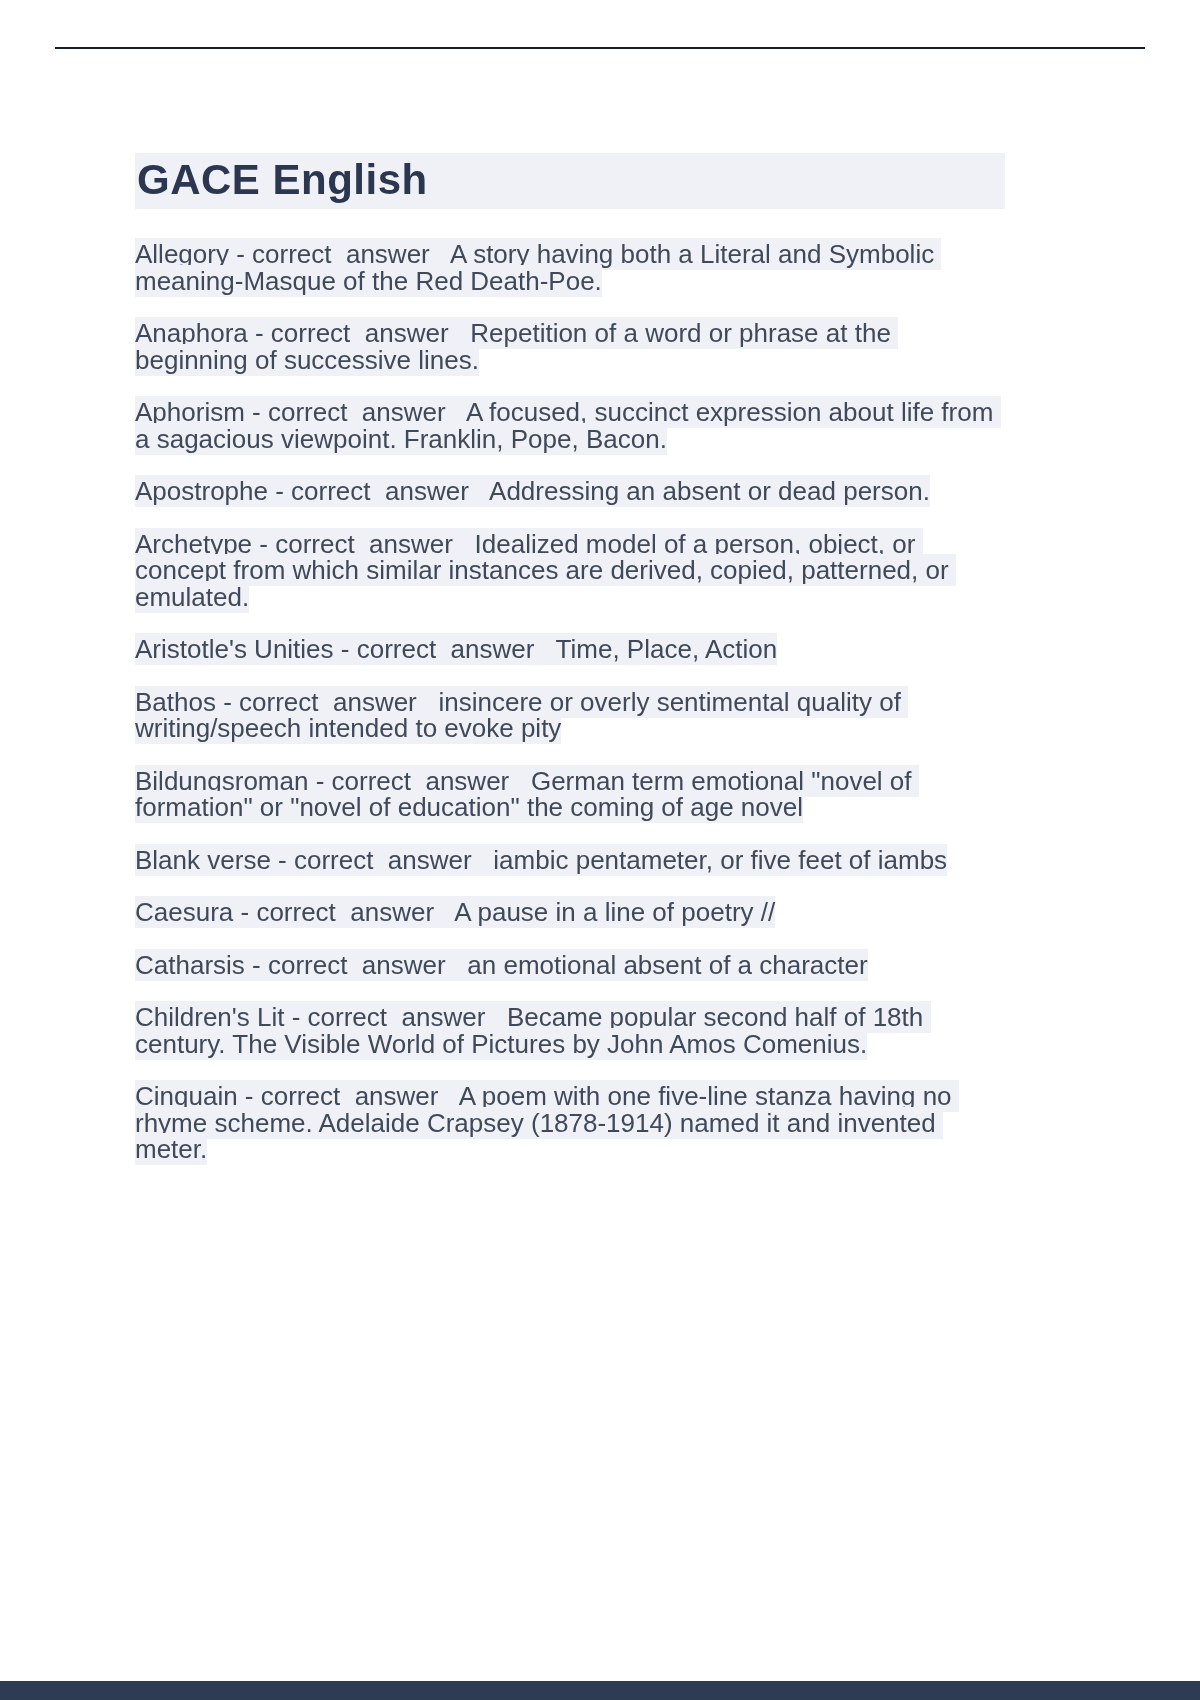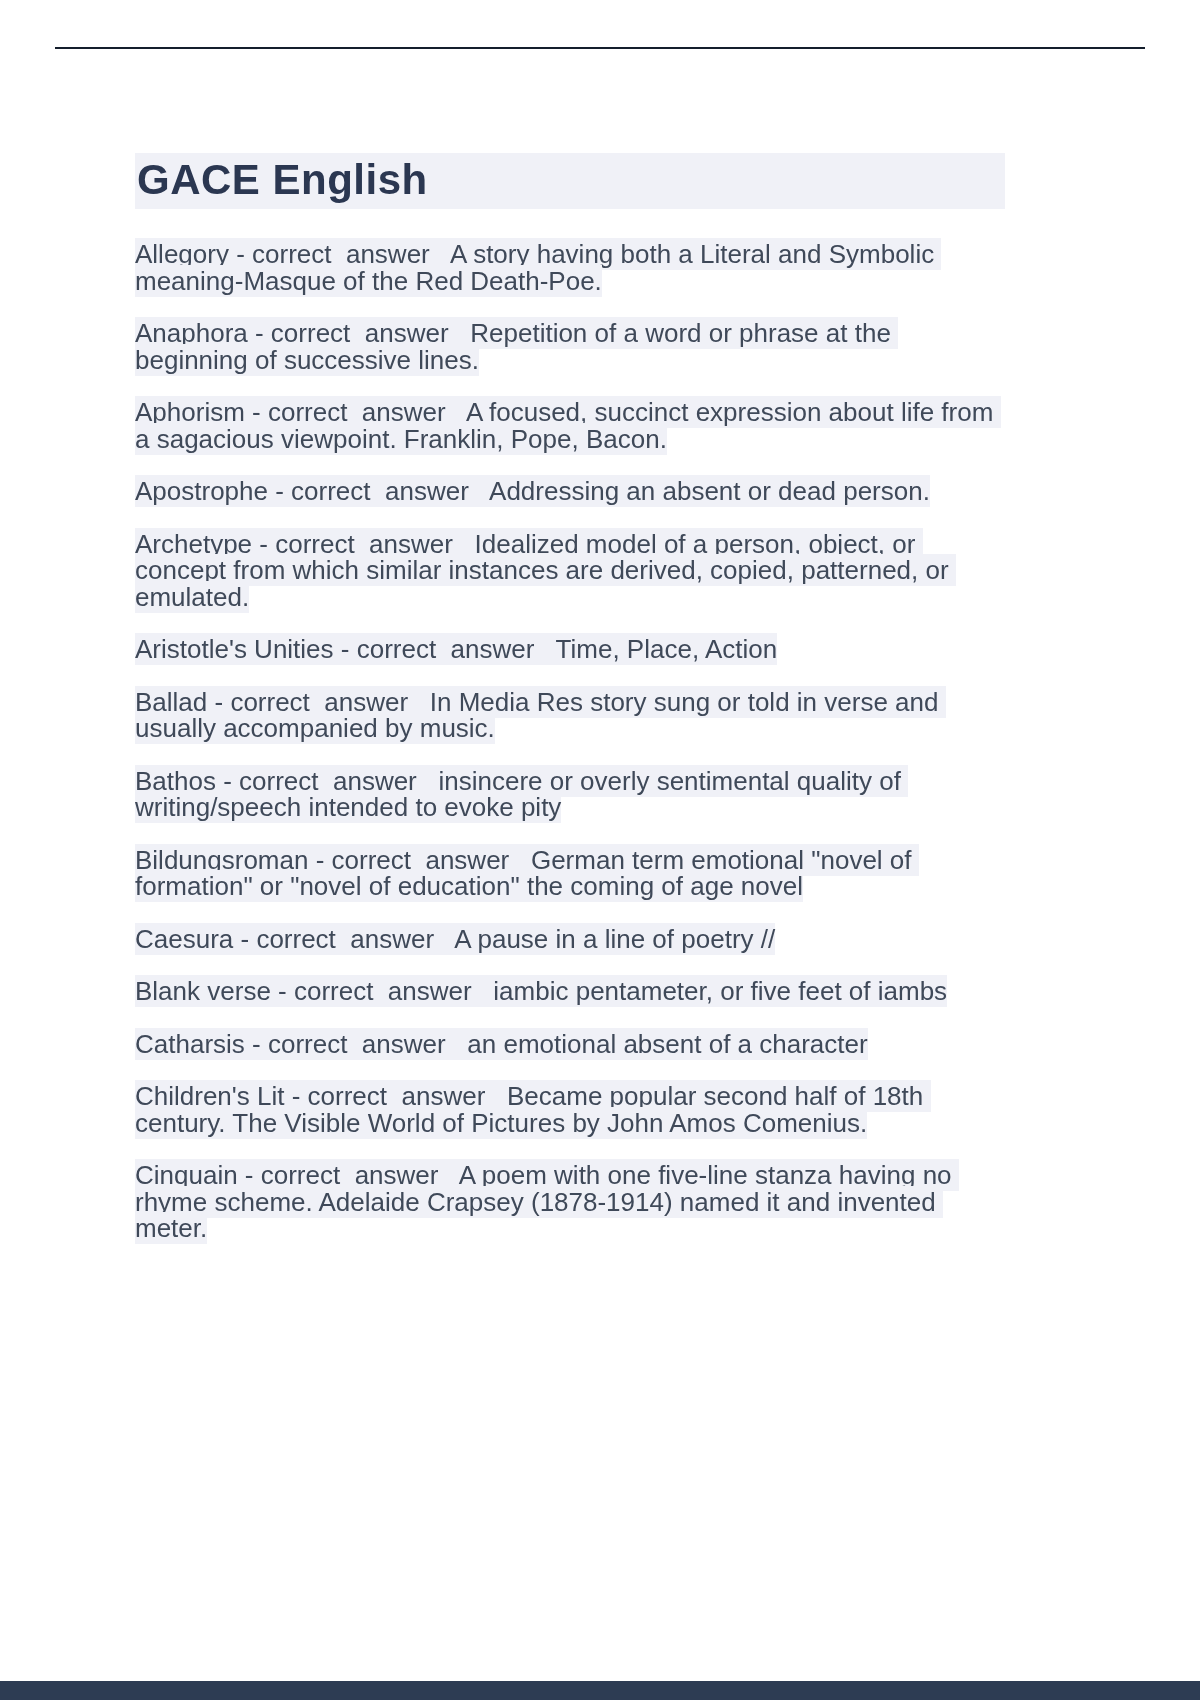--- a/index.html
+++ b/index.html
@@ -72,24 +72,23 @@
   <div class="top-rule"></div>
   <div class="content">
     <h1 class="title">GACE English</h1>
     <div class="entries">
         <p class="entry"><span class="hl">Allegory - correct  answer   A story having both a Literal and Symbolic meaning-Masque of the Red Death-Poe.</span></p>
         <p class="entry"><span class="hl">Anaphora - correct  answer   Repetition of a word or phrase at the beginning of successive lines.</span></p>
         <p class="entry"><span class="hl">Aphorism - correct  answer   A focused, succinct expression about life from a sagacious viewpoint. Franklin, Pope, Bacon.</span></p>
         <p class="entry"><span class="hl">Apostrophe - correct  answer   Addressing an absent or dead person.</span></p>
         <p class="entry"><span class="hl">Archetype - correct  answer   Idealized model of a person, object, or concept from which similar instances are derived, copied, patterned, or emulated.</span></p>
         <p class="entry"><span class="hl">Aristotle's Unities - correct  answer   Time, Place, Action</span></p>
-        <p class="entry"><span class="hl">Ballad - correct  answer   In Media Res story sung or told in verse and usually accompanied by music.</span></p>
         <p class="entry"><span class="hl">Bathos - correct  answer   insincere or overly sentimental quality of writing/speech intended to evoke pity</span></p>
         <p class="entry"><span class="hl">Bildungsroman - correct  answer   German term emotional "novel of formation" or "novel of education" the coming of age novel</span></p>
+        <p class="entry"><span class="hl">Blank verse - correct  answer   iambic pentameter, or five feet of iambs</span></p>
         <p class="entry"><span class="hl">Caesura - correct  answer   A pause in a line of poetry //</span></p>
-        <p class="entry"><span class="hl">Blank verse - correct  answer   iambic pentameter, or five feet of iambs</span></p>
         <p class="entry"><span class="hl">Catharsis - correct  answer   an emotional absent of a character</span></p>
         <p class="entry"><span class="hl">Children's Lit - correct  answer   Became popular second half of 18th century. The Visible World of Pictures by John Amos Comenius.</span></p>
         <p class="entry"><span class="hl">Cinquain - correct  answer   A poem with one five-line stanza having no rhyme scheme. Adelaide Crapsey (1878-1914) named it and invented meter.</span></p>
       </div>
   </div>
   <div class="bottom-bar"></div>
 </div>
 
 </body></html>

